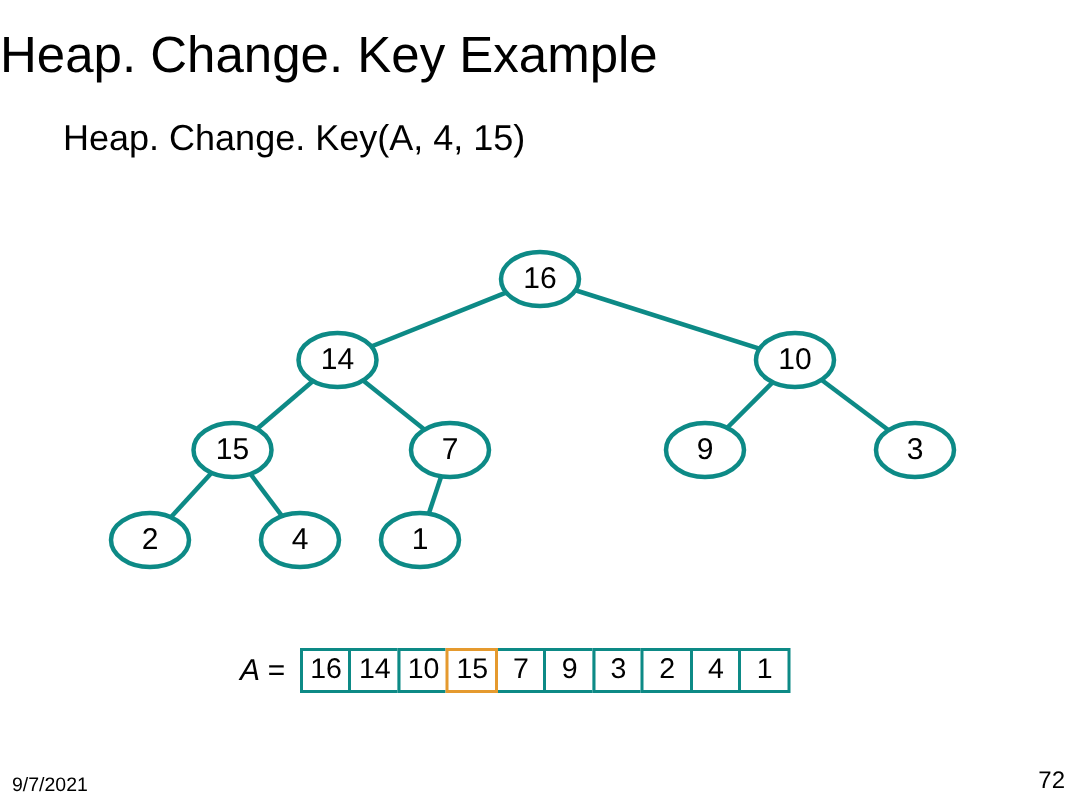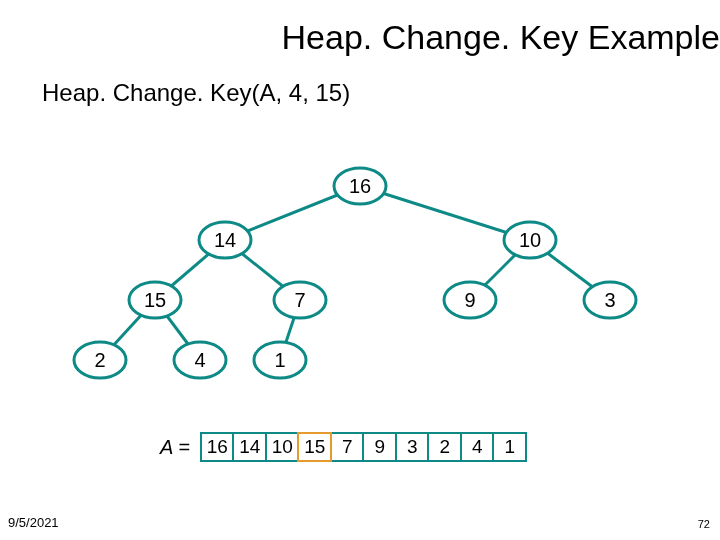--- a/index.html
+++ b/index.html
@@ -8,21 +8,21 @@
     width: 720px;
     height: 540px;
     font-family: Arial, Helvetica, sans-serif;
     background: #fff;
     color: #000;
     position: relative;
     overflow: hidden;
   }
   .title {
     font-size: 34px;
-    text-align: right;
+    text-align: left;
     padding-top: 18px;
     font-weight: 400;
   }
   .call {
     font-size: 24px;
     padding-left: 42px;
     padding-top: 22px;
   }
   svg.tree {
     position: absolute;
@@ -83,21 +83,21 @@
   .footer-date {
     position: absolute;
     left: 8px;
     bottom: 10px;
     font-size: 13px;
   }
   .footer-page {
     position: absolute;
     right: 10px;
     bottom: 10px;
-    font-size: 11px;
+    font-size: 16px;
   }
 </style>
 </head>
 <body>
 
 <div class="title">Heap. Change. Key Example</div>
 <div class="call">Heap. Change. Key(A, 4, 15)</div>
 
 <svg class="tree" viewBox="0 0 720 260">
 
@@ -151,14 +151,14 @@
       <div class="cell hl">15</div>
       <div class="cell">7</div>
       <div class="cell">9</div>
       <div class="cell">3</div>
       <div class="cell">2</div>
       <div class="cell">4</div>
       <div class="cell">1</div>
     </div>
 </div>
 
-<div class="footer-date">9/5/2021</div>
+<div class="footer-date">9/7/2021</div>
 <div class="footer-page">72</div>
 
 </body></html>

